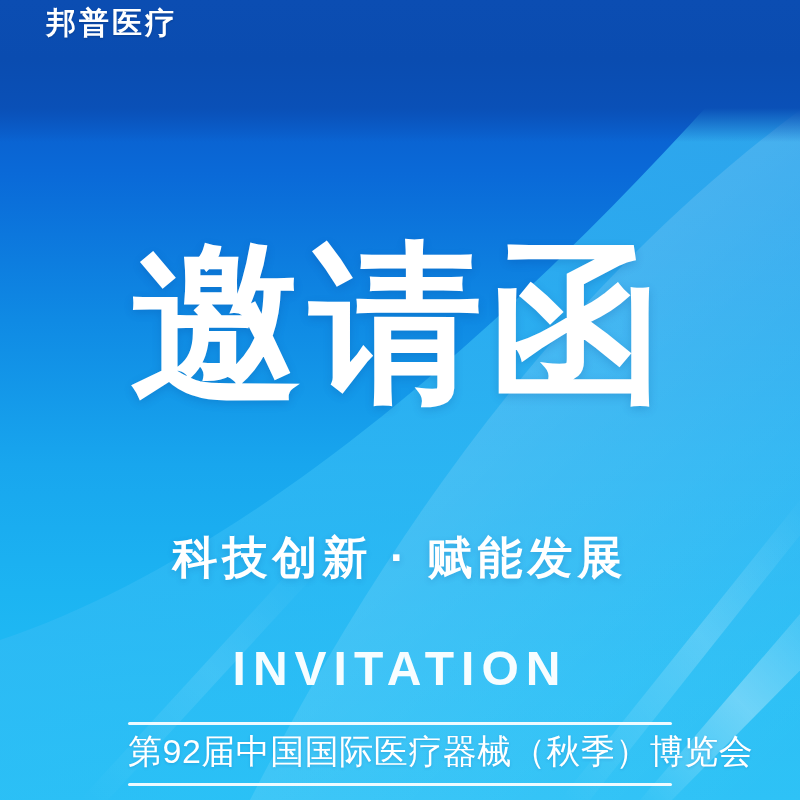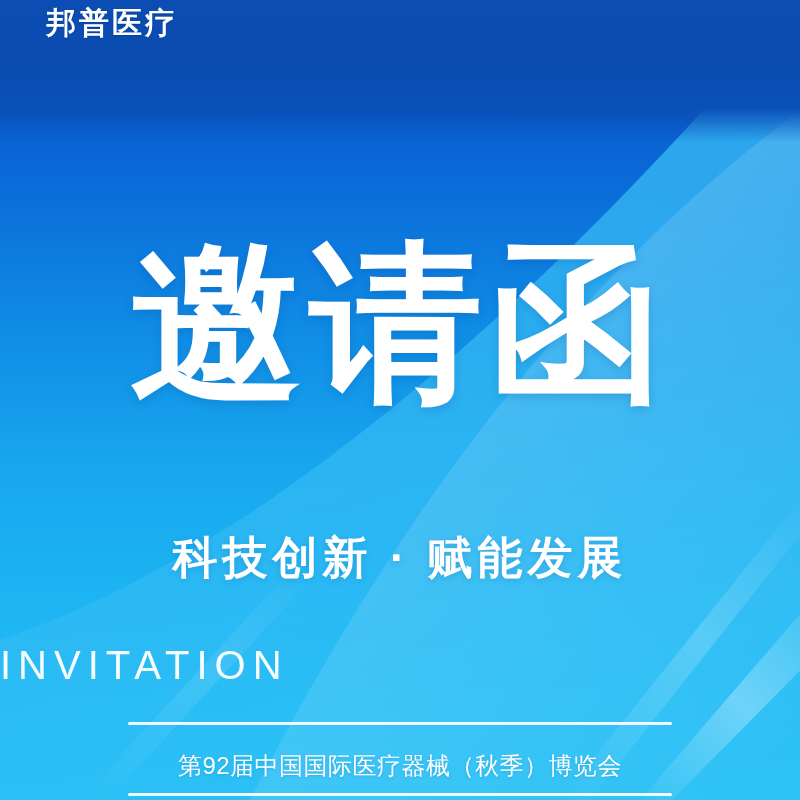--- a/index.html
+++ b/index.html
@@ -125,24 +125,24 @@
     z-index: 5;
     margin-top: 23px;
   }
 
   
   .english {
     position: absolute;
     left: 0;
     right: 0;
     top: 645px;
-    text-align: left;
+    text-align: center;
     color: rgba(255,255,255,0.96);
-    font-size: 40px;
-    font-weight: 400;
+    font-size: 48px;
+    font-weight: 700;
     letter-spacing: 7px;
     line-height: 1;
     white-space: nowrap;
     z-index: 5;
   }
 
   
   .footer {
     position: absolute;
     left: 128px;
@@ -151,27 +151,27 @@
     z-index: 5;
   }
   .rule {
     height: 3px;
     width: 100%;
     background: rgba(255,255,255,0.92);
     border-radius: 2px;
   }
   .footer-title {
     color: #ffffff;
-    font-size: 24px;
+    font-size: 34px;
     font-weight: 400;
     letter-spacing: 0.5px;
     line-height: 1;
     text-align: center;
     white-space: nowrap;
-    padding: 29px 0 15px 0;
+    padding: 9px 0 15px 0;
     text-shadow: 0 1px 3px rgba(4,60,140,0.18);
   }
 </style>
 </head>
 <body>
 
 <div class="poster">
 
   <div class="bg-layer">
     <svg viewBox="0 0 800 800" xmlns="http://www.w3.org/2000/svg" aria-hidden="true">

